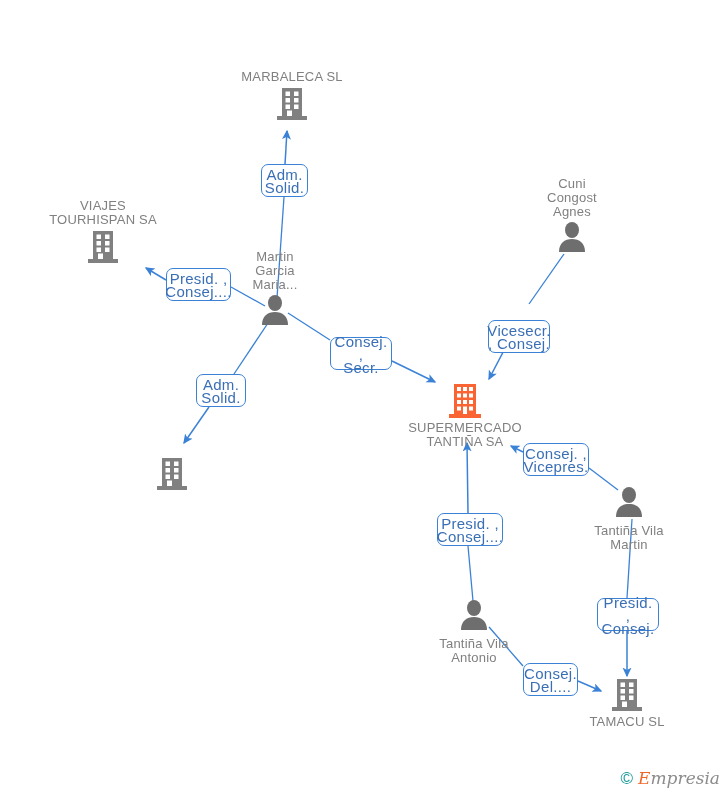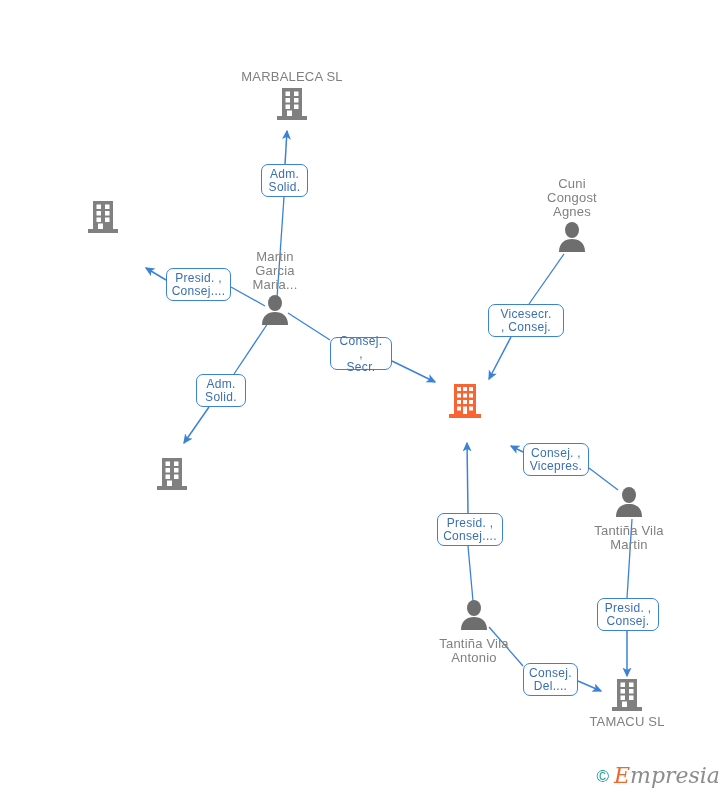--- a/index.html
+++ b/index.html
@@ -55,21 +55,21 @@
   }
   .icon-slot svg { display: block; }
 
   .rel-box {
     position: absolute;
     box-sizing: border-box;
     border: 1.4px solid #3b82d6;
     border-radius: 7px;
     background: #ffffff;
     color: #3a6fb5;
-    font-size: 12px;
+    font-size: 15px;
     line-height: 13px;
     text-align: center;
     padding: 4px 5px 3px 5px;
     letter-spacing: 0.3px;
     white-space: pre-line;
     display: flex;
     flex-direction: column;
     justify-content: center;
     align-items: center;
   }
@@ -82,21 +82,21 @@
     gap: 5px;
   }
   .wm-c {
     font-size: 17px;
     color: #1c9b9b;
     line-height: 1;
   }
   .wm-text {
     font-family: "DejaVu Serif", serif;
     font-style: italic;
-    font-size: 22px;
+    font-size: 17px;
     color: #8c8c8c;
     line-height: 1;
   }
   .wm-text .wm-e { color: #f1662a; }
 </style>
 </head>
 <body>
 
 <div id="graph-canvas">
 
@@ -149,20 +149,22 @@
           <rect x="19" y="18.5" width="4.5" height="4.5" fill="#ffffff"></rect>
           <rect x="12" y="24.5" width="5" height="5.5" fill="#ffffff"></rect>
           <rect x="2" y="30" width="30" height="4" fill="#808080"></rect>
         </svg>
       </span>
     </div>
   </div>
 
   <div class="node" style="left:103px; top:247px;">
     <div class="node-inner" style="top:-48px;">
+      <div class="node-label above">VIAJES
+TOURHISPAN SA</div>
       <span class="icon-slot">
         <svg width="34" height="36" viewBox="0 0 34 36">
           <rect x="7" y="2" width="20" height="28" fill="#808080"></rect>
           <rect x="10.5" y="5.5" width="4.5" height="4.5" fill="#ffffff"></rect>
           <rect x="19" y="5.5" width="4.5" height="4.5" fill="#ffffff"></rect>
           <rect x="10.5" y="12" width="4.5" height="4.5" fill="#ffffff"></rect>
           <rect x="19" y="12" width="4.5" height="4.5" fill="#ffffff"></rect>
           <rect x="10.5" y="18.5" width="4.5" height="4.5" fill="#ffffff"></rect>
           <rect x="19" y="18.5" width="4.5" height="4.5" fill="#ffffff"></rect>
           <rect x="12" y="24.5" width="5" height="5.5" fill="#ffffff"></rect>
@@ -231,20 +233,22 @@
           <rect x="21" y="10.5" width="4" height="4" fill="#ffffff"></rect>
           <rect x="9" y="17" width="4" height="4" fill="#ffffff"></rect>
           <rect x="15" y="17" width="4" height="4" fill="#ffffff"></rect>
           <rect x="21" y="17" width="4" height="4" fill="#ffffff"></rect>
           <rect x="9" y="23.5" width="4" height="4" fill="#ffffff"></rect>
           <rect x="15" y="23.5" width="4" height="7.5" fill="#ffffff"></rect>
           <rect x="21" y="23.5" width="4" height="4" fill="#ffffff"></rect>
           <rect x="1" y="31" width="32" height="4" fill="#fa6432"></rect>
         </svg>
       </span>
+      <div class="node-label below">SUPERMERCADO
+TANTIÑA SA</div>
     </div>
   </div>
 
   <div class="node" style="left:629px; top:504px;">
     <div class="node-inner" style="top:-18px;">
       <span class="icon-slot">
         <svg width="34" height="32" viewBox="0 0 34 32">
           <ellipse cx="17" cy="9" rx="7" ry="8" fill="#6e6e6e"></ellipse>
           <path d="M4 31 C4 22 9.5 18 17 18 C24.5 18 30 22 30 31 Z" fill="#6e6e6e"></path>
         </svg>
@@ -291,21 +295,21 @@
 
   <div class="rel-box" style="left:166px; top:268px; width:65px; height:33px;">Presid. ,
 Consej....</div>
 
   <div class="rel-box" style="left:330px; top:337px; width:62px; height:33px;">Consej. ,
 Secr.</div>
 
   <div class="rel-box" style="left:196px; top:374px; width:50px; height:33px;">Adm.
 Solid.</div>
 
-  <div class="rel-box" style="left:488px; top:304px; width:76px; height:33px;">Vicesecr.
+  <div class="rel-box" style="left:488px; top:320px; width:62px; height:33px;">Vicesecr.
 , Consej.</div>
 
   <div class="rel-box" style="left:523px; top:443px; width:66px; height:33px;">Consej. ,
 Vicepres.</div>
 
   <div class="rel-box" style="left:437px; top:513px; width:66px; height:33px;">Presid. ,
 Consej....</div>
 
   <div class="rel-box" style="left:597px; top:598px; width:62px; height:33px;">Presid. ,
 Consej.</div>

